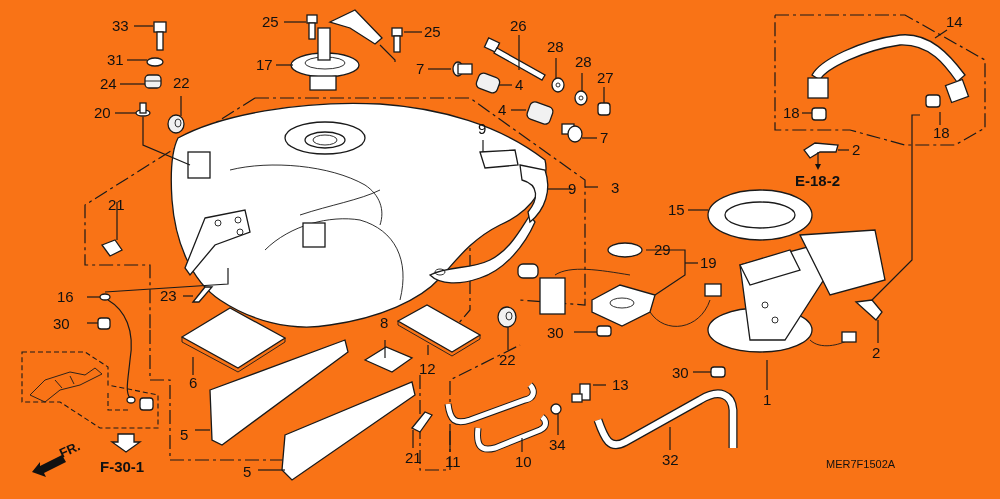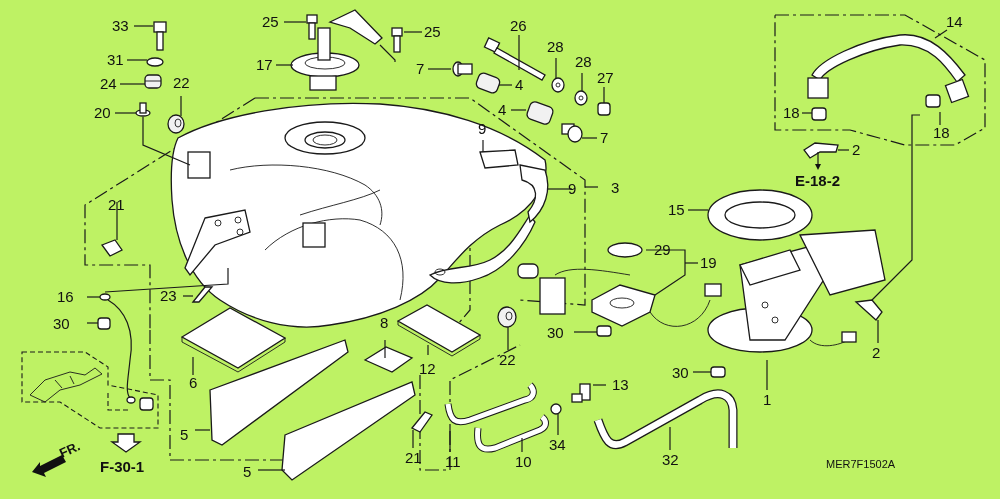--- a/index.html
+++ b/index.html
@@ -1,16 +1,16 @@
 <!DOCTYPE html>
 <html><head>
 <meta charset="utf-8">
 <style>
   html,body{margin:0;padding:0;background:#ffffff;}
-  #stage{position:relative;width:1000px;height:499px;overflow:hidden;background:#bef264;font-family:"Liberation Sans",sans-serif;}
+  #stage{position:relative;width:1000px;height:499px;overflow:hidden;background:#f97316;font-family:"Liberation Sans",sans-serif;}
   svg{position:absolute;left:0;top:0;}
   .ln{stroke:#1a1a1a;stroke-width:1.2;fill:none;}
   .dash{stroke:#1a1a1a;stroke-width:1.2;fill:none;stroke-dasharray:14 4 3 4;}
   .sdash{stroke:#1a1a1a;stroke-width:1.1;fill:none;stroke-dasharray:5 3;}
   .part{stroke:#1a1a1a;stroke-width:1.3;fill:#ffffff;}
   .partg{stroke:#1a1a1a;stroke-width:1.3;fill:#f1f1f1;}
   .thin{stroke:#1a1a1a;stroke-width:0.9;fill:none;}
   .num{font-family:"Liberation Sans",sans-serif;font-size:15px;fill:#111;}
   .ref{font-family:"Liberation Sans",sans-serif;font-size:15px;font-weight:bold;fill:#111;}
   .code{font-family:"Liberation Sans",sans-serif;font-size:11px;fill:#111;}

